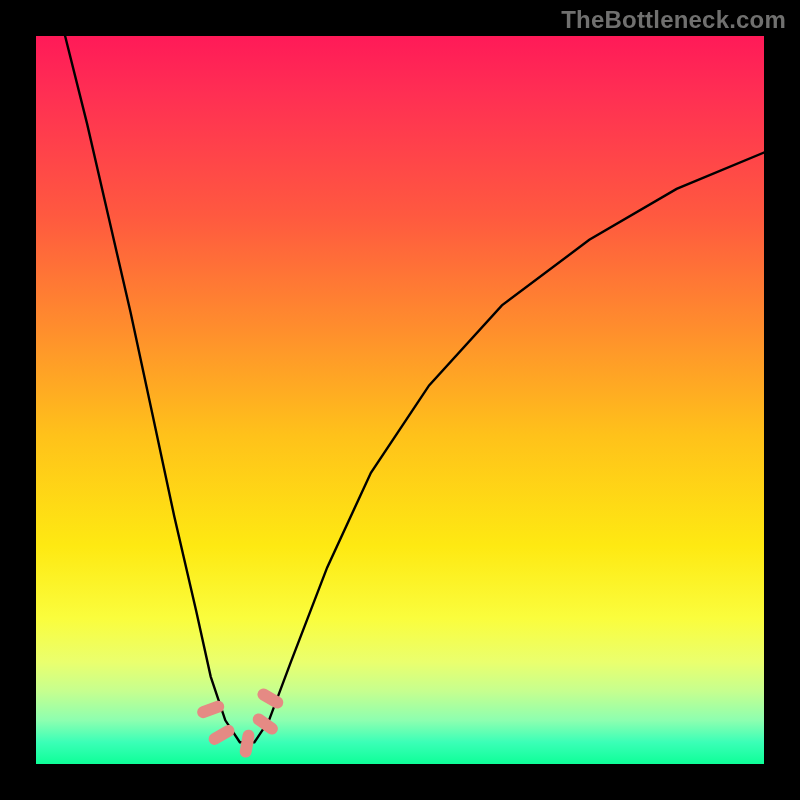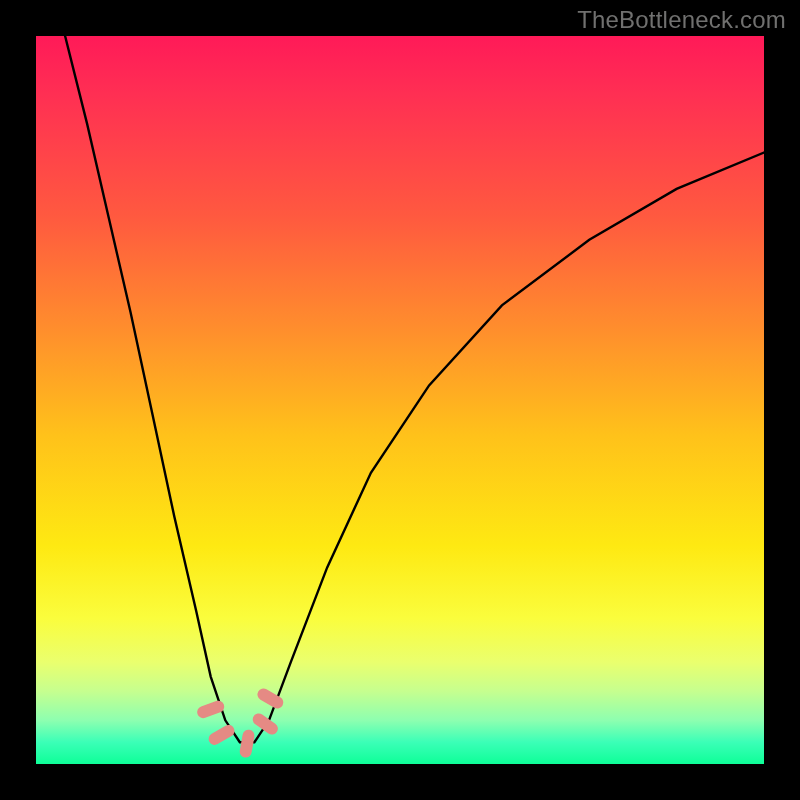--- a/index.html
+++ b/index.html
@@ -55,21 +55,21 @@
     pointer-events: none;
   }
   .watermark {
     position: absolute;
     top: 6px;
     right: 14px;
     font-family: Arial, Helvetica, sans-serif;
     font-size: 24px;
     color: #70706f;
     letter-spacing: 0.2px;
-    font-weight: 400;
+    font-weight: 700;
   }
 </style>
 </head>
 <body>
 
 <div class="stage">
 
   <div class="watermark">TheBottleneck.com</div>
 
   <div class="plot-area">

